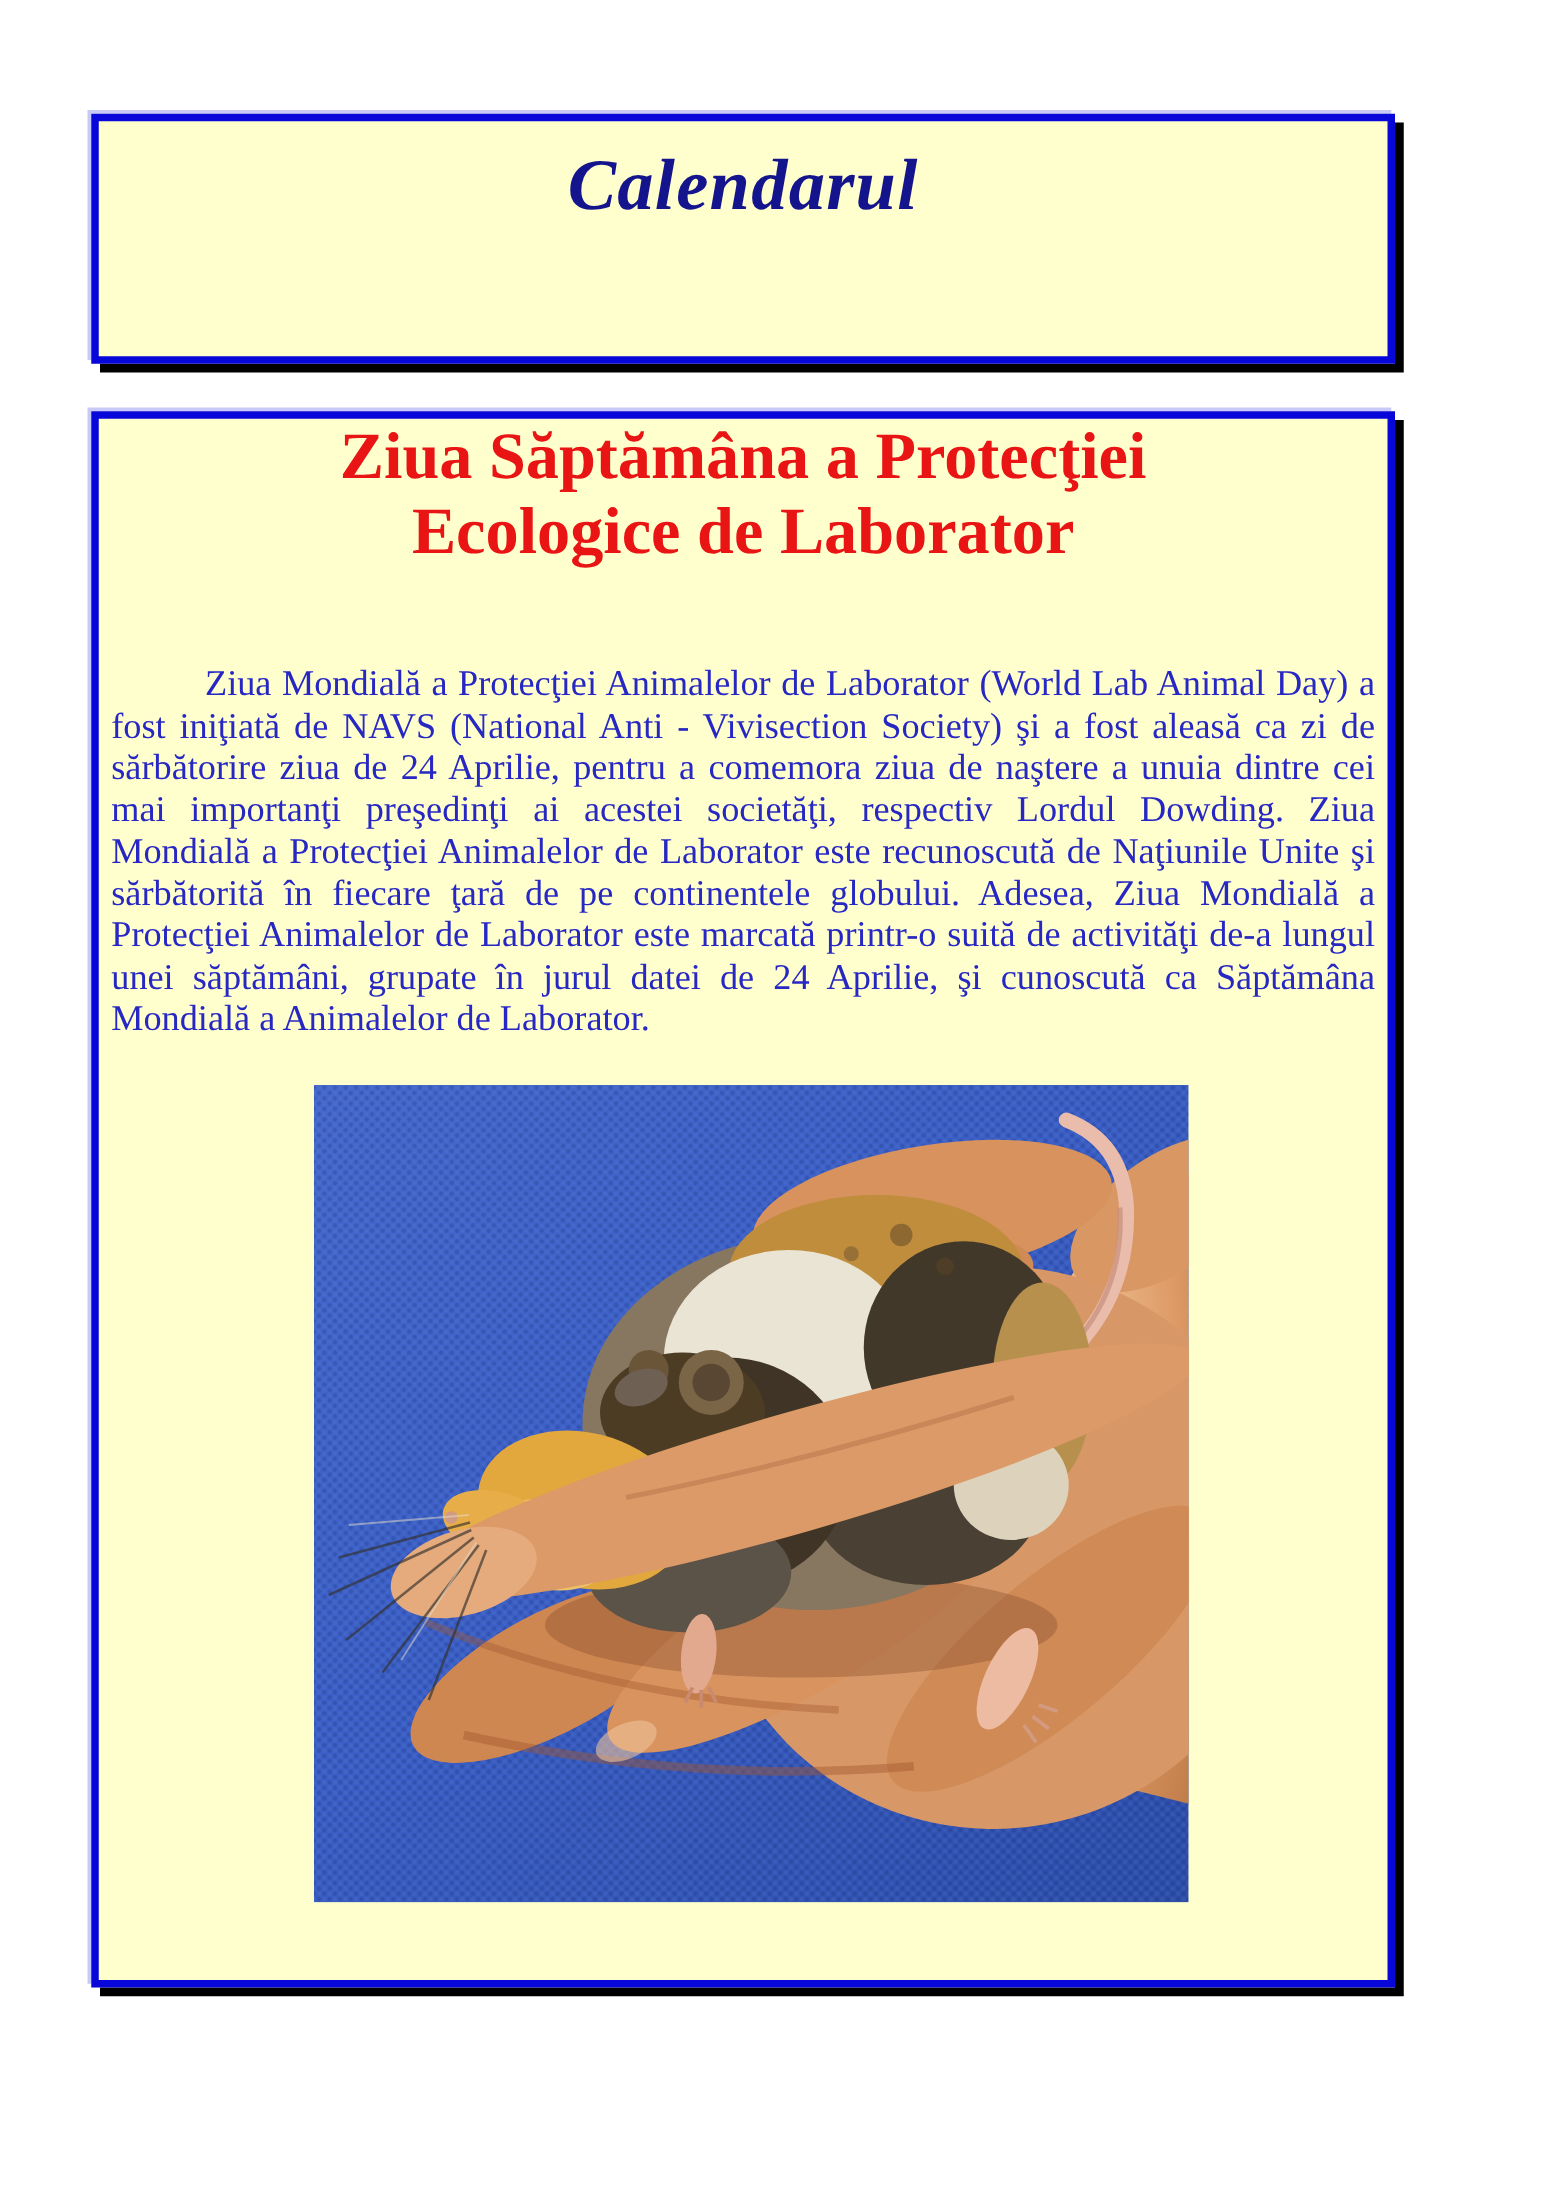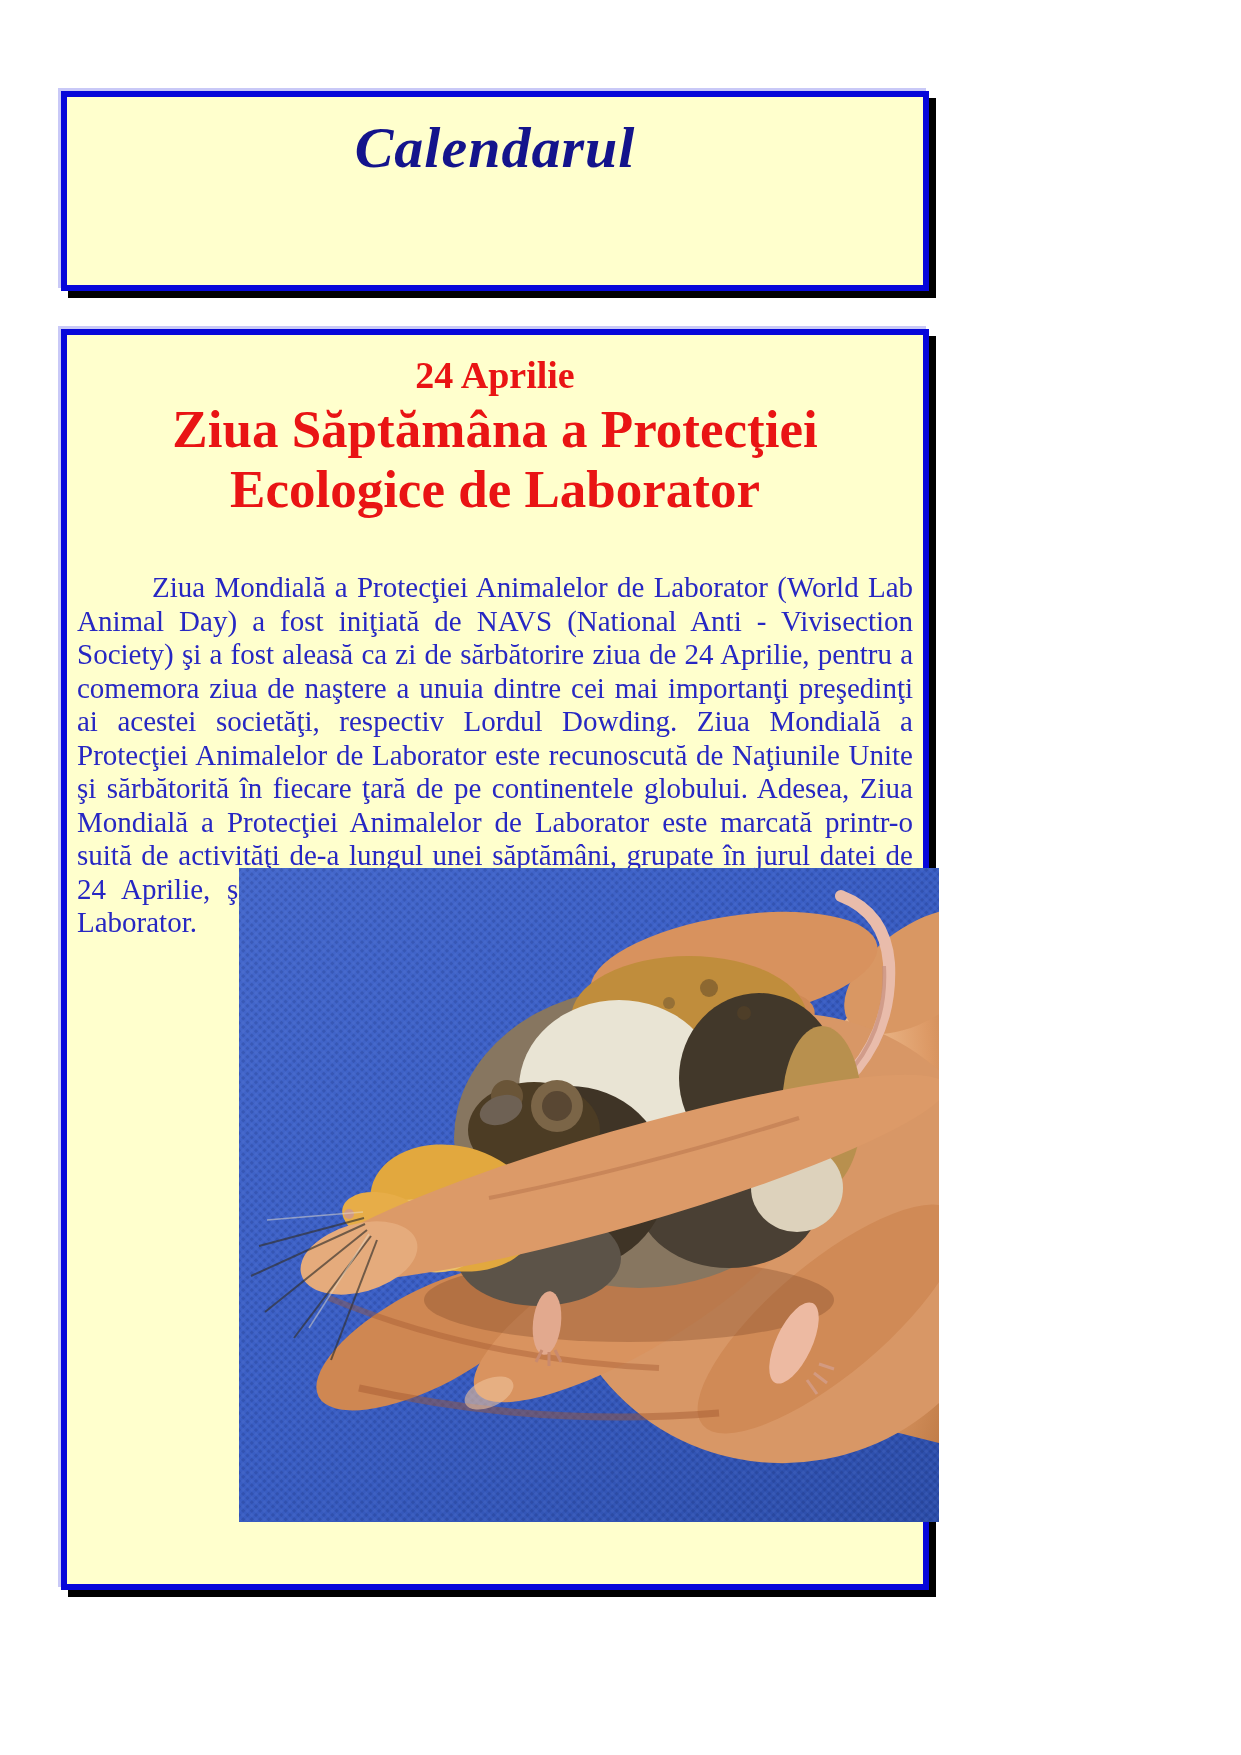--- a/index.html
+++ b/index.html
@@ -6,22 +6,22 @@
   html,body { background:#ffffff; }
   .page {
     position:relative;
     width:1241px; height:1755px;
     background:#ffffff;
     font-family:"Liberation Serif","DejaVu Serif",serif;
     overflow:hidden;
   }
   .doc-box {
     position:absolute;
-    left:61px;
-    width:868px;
+    left:73px;
+    width:1043px;
     background:#ffffcd;
     border:6px solid #0707da;
     box-shadow: 7px 7px 0 0 #000000, -3px -3px 0 0 #c9c9f7;
   }
   .header-box { top:91px; height:200px; padding-top:4px; }
   .header-line {
     height:92px;
     display:flex; align-items:center; justify-content:center;
     font-size:58px; font-weight:bold; font-style:italic;
     color:#14148c;
@@ -35,21 +35,21 @@
     color:#e91414;
     line-height:48px;
   }
   .event-title {
     text-align:center;
     font-size:53px; font-weight:bold;
     color:#e91414;
     line-height:60px;
   }
   .event-body {
-    margin-top:52px;
+    margin-top:76px;
     padding:0 10px;
     text-align:justify;
     text-indent:75px;
     font-size:29px;
     line-height:33.5px;
     color:#2727c3;
   }
   .photo {
     position:absolute;
     left:172px; top:533px;
@@ -61,21 +61,20 @@
 </head>
 <body>
 
 <div class="page">
 
   <div class="doc-box header-box">
     <div class="header-line">Calendarul</div>
   </div>
 
   <div class="doc-box event-box">
-    <div class="event-date">24 Aprilie</div>
     <div class="event-title">Ziua Săptămâna a Protecţiei</div>
     <div class="event-title">Ecologice de Laborator</div>
     <p class="event-body">Ziua Mondială a Protecţiei Animalelor de Laborator (World Lab Animal Day) a fost iniţiată de NAVS (National Anti - Vivisection Society) şi a fost aleasă ca zi de sărbătorire ziua de 24 Aprilie, pentru a comemora ziua de naştere a unuia dintre cei mai importanţi preşedinţi ai acestei societăţi, respectiv Lordul Dowding. Ziua Mondială a Protecţiei Animalelor de Laborator este recunoscută de Naţiunile Unite şi sărbătorită în fiecare ţară de pe continentele globului. Adesea, Ziua Mondială a Protecţiei Animalelor de Laborator este marcată printr-o suită de activităţi de-a lungul unei săptămâni, grupate în jurul datei de 24 Aprilie, şi cunoscută ca Săptămâna Mondială a Animalelor de Laborator.</p>
 
     <div class="photo">
       <svg viewBox="0 0 700 654" preserveAspectRatio="none">
         <defs>
           <linearGradient id="bgblue" x1="0" y1="0" x2="1" y2="1">
             <stop offset="0" stop-color="#4568cc"></stop>
             <stop offset="0.45" stop-color="#3a5ec4"></stop>

